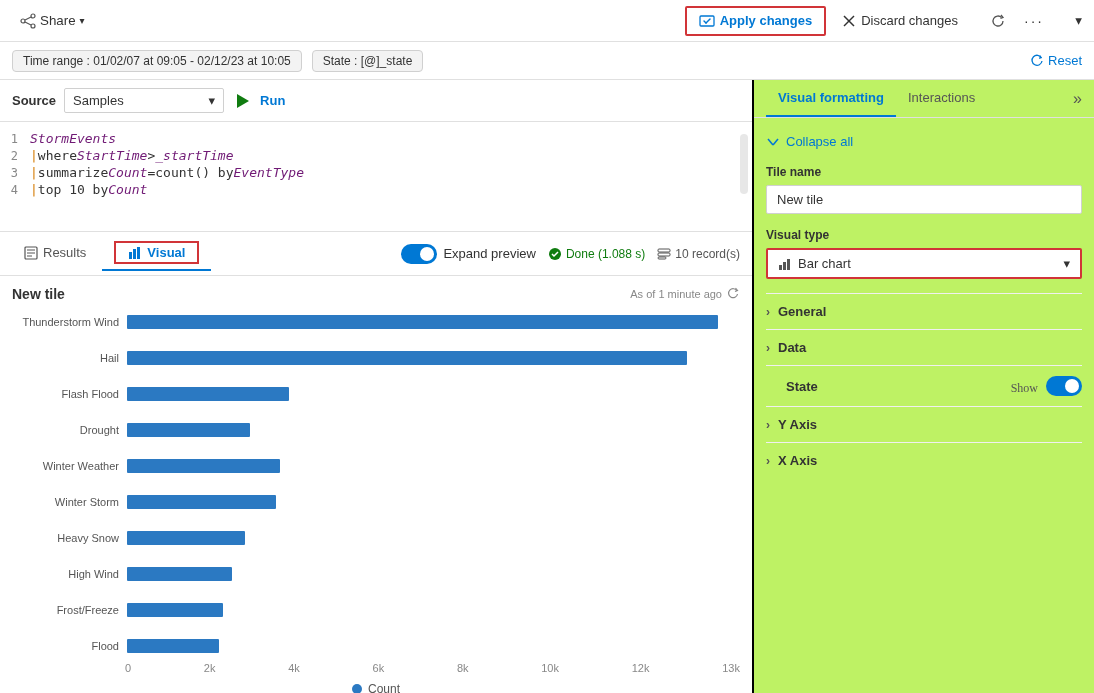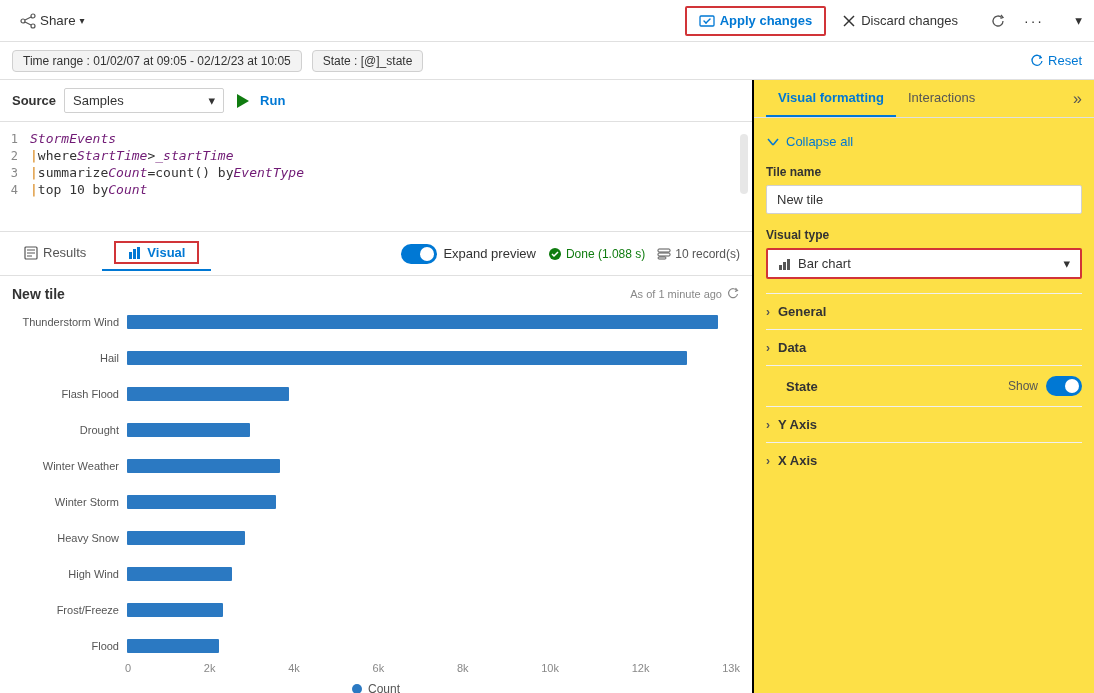--- a/index.html
+++ b/index.html
@@ -112,21 +112,21 @@
     .bar-row { display: flex; align-items: center; margin: 3px 0; }
     .bar-label { width: 105px; text-align: right; padding-right: 8px; font-size: 11px; color: #555; flex-shrink: 0; }
     .bar-container { flex: 1; position: relative; height: 18px; }
     .bar { height: 14px; background: #2b79c2; border-radius: 1px; margin-top: 2px; }
 
     .x-axis { display: flex; justify-content: space-between; padding-left: 113px; margin-top: 4px; font-size: 11px; color: #888; }
     .chart-legend { display: flex; justify-content: center; align-items: center; gap: 6px; margin-top: 8px; font-size: 12px; color: #555; }
     .legend-dot { width: 10px; height: 10px; border-radius: 50%; background: #2b79c2; }
 
     
-    .right-panel { width: 340px; flex-shrink: 0; display: flex; flex-direction: column; background: #fde047; }
+    .right-panel { width: 340px; flex-shrink: 0; display: flex; flex-direction: column; background: #bef264; }
     .right-tabs { display: flex; align-items: center; border-bottom: 1px solid #e0e0e0; padding: 0 12px; }
     .right-tab { padding: 10px 12px; font-size: 13px; cursor: pointer; color: #555; border-bottom: 2px solid transparent; }
     .right-tab.active { color: #0078d4; border-bottom: 2px solid #0078d4; font-weight: 600; }
     .right-panel-expand { margin-left: auto; color: #555; cursor: pointer; font-size: 16px; }
 
     .right-panel-content { padding: 12px; flex: 1; overflow-y: auto; }
 
     .collapse-btn {
       display: flex; align-items: center; gap: 6px;
       background: transparent; border: none; color: #0078d4; font-size: 13px; cursor: pointer;
@@ -151,21 +151,21 @@
       padding: 10px 0; border-top: 1px solid #f0f0f0; cursor: pointer;
     }
     .section-row-label { font-size: 13px; font-weight: 600; color: #333; display: flex; align-items: center; gap: 8px; }
     .chevron { color: #555; font-size: 12px; }
 
     .legend-row {
       display: flex; align-items: center; justify-content: space-between;
       padding: 10px 0; border-top: 1px solid #f0f0f0;
     }
     .legend-label { font-size: 13px; font-weight: 600; color: #333; padding-left: 20px; }
-    .legend-right { display: flex; align-items: center; gap: 8px; font-size: 12px; color: #555; }
+    .legend-right { display: flex; align-items: flex-end; gap: 8px; font-size: 12px; color: #555; font-family: Liberation Serif, serif; }
     .toggle-blue {
       width: 36px; height: 20px; background: #0078d4; border-radius: 10px;
       position: relative; cursor: pointer; display: inline-block;
     }
     .toggle-blue::after {
       content: ''; position: absolute; right: 3px; top: 3px;
       width: 14px; height: 14px; background: #fff; border-radius: 50%;
     }
   </style>
 </head>

